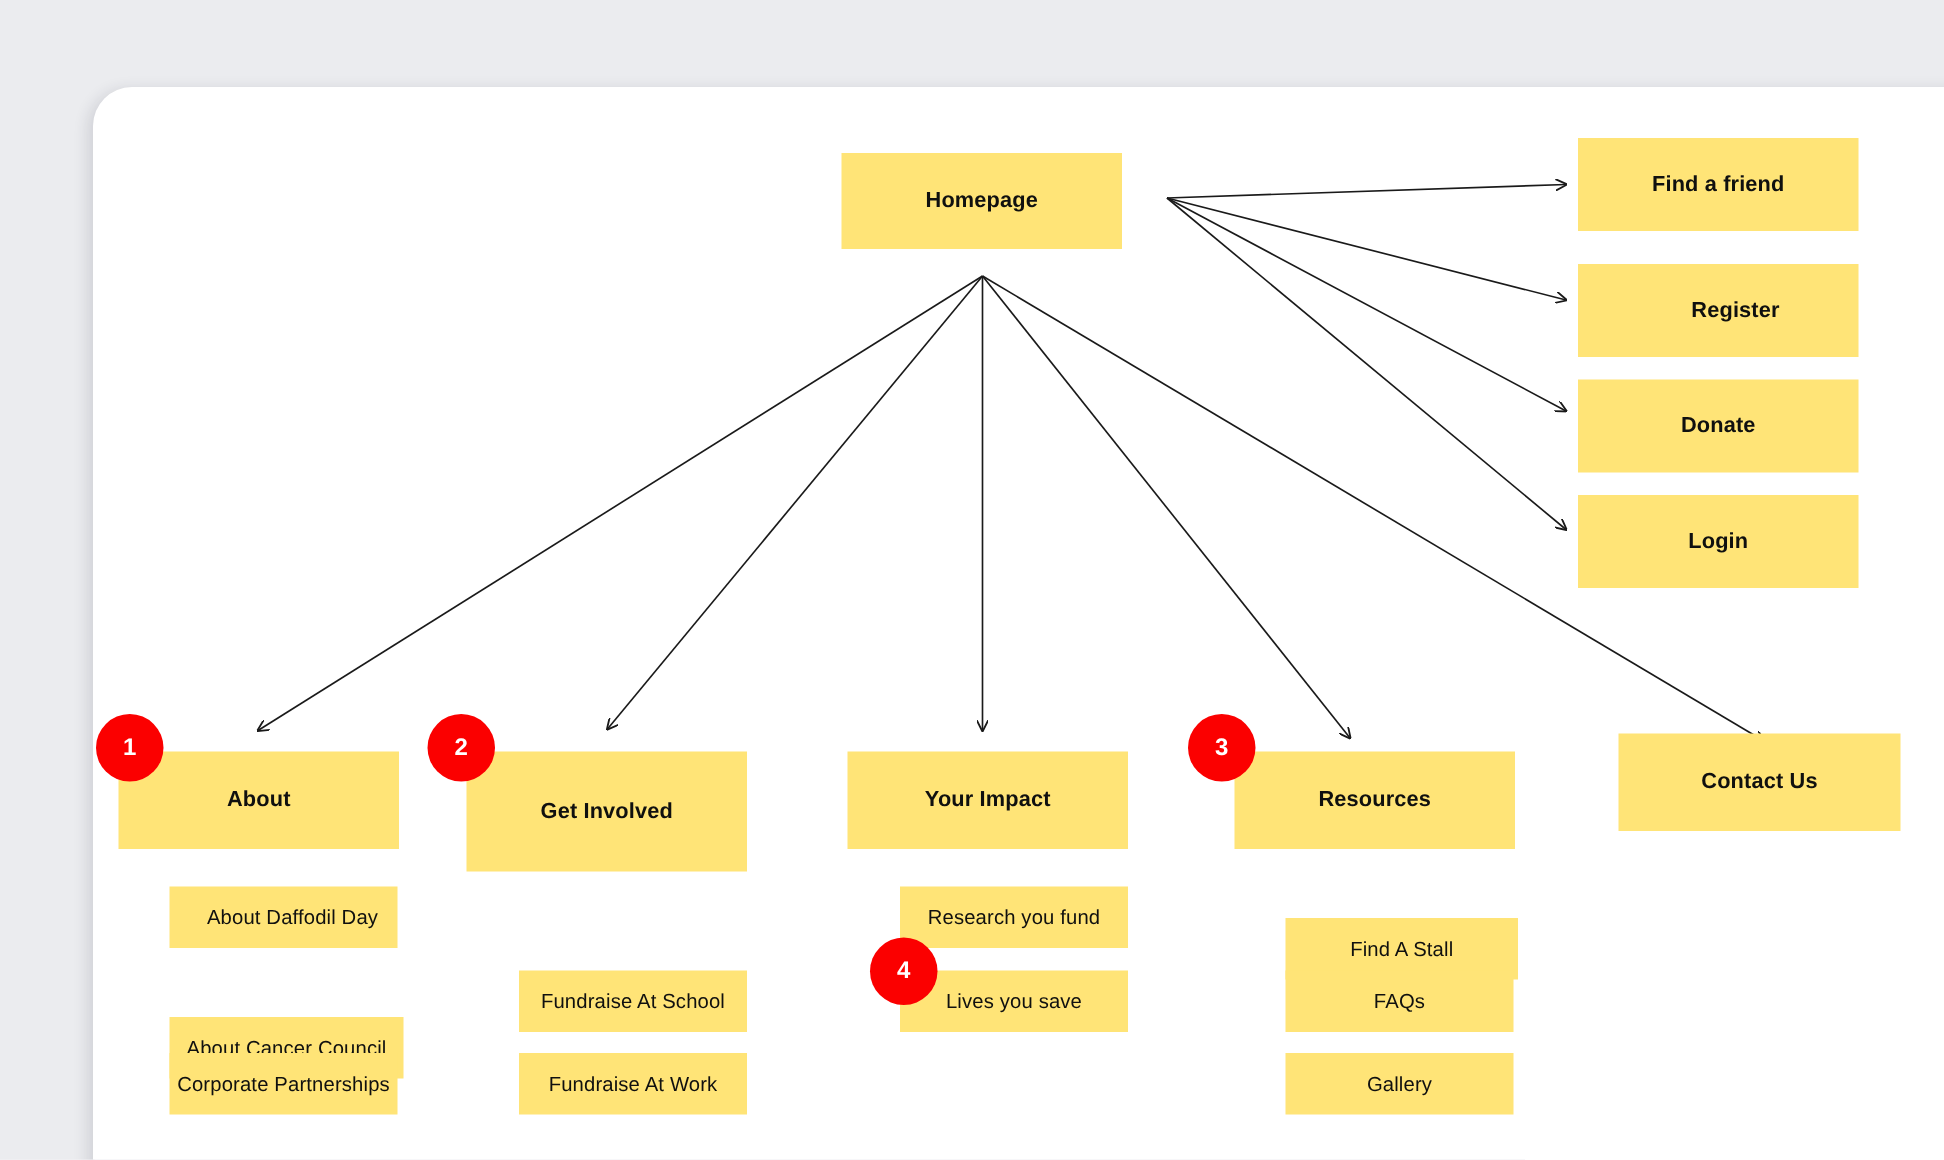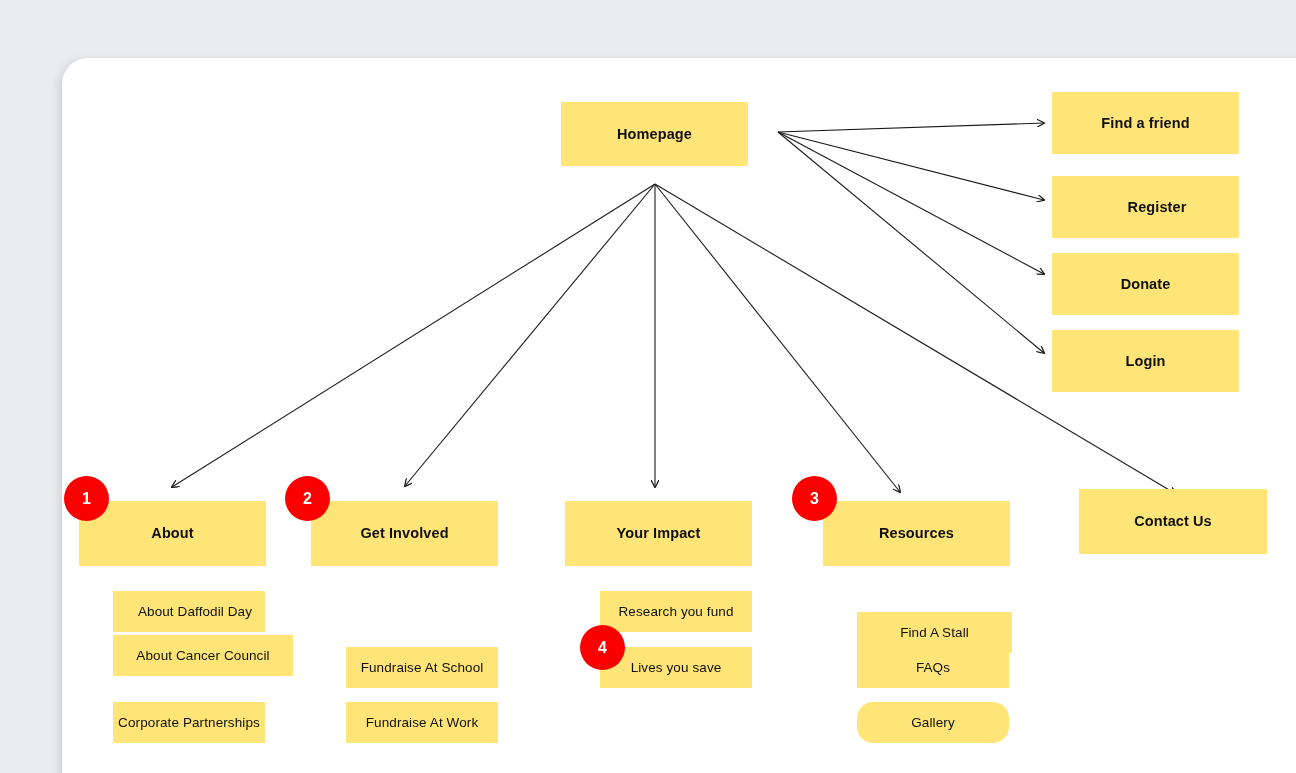--- a/index.html
+++ b/index.html
@@ -116,37 +116,37 @@
     <div class="node primary" style="left:1052px; top:253px; width:187px; height:62px;">
       <span>Donate</span>
     </div>
     <div class="node primary" style="left:1052px; top:330px; width:187px; height:62px;">
       <span>Login</span>
     </div>
 
     <div class="node primary" style="left:79px; top:501px; width:187px; height:65px;">
       <span>About</span>
     </div>
-    <div class="node primary" style="left:311px; top:501px; width:187px; height:65px;">
+    <div class="node primary" style="left:311px; top:501px; width:187px; height:80px;">
       <span>Get Involved</span>
     </div>
     <div class="node primary" style="left:565px; top:501px; width:187px; height:65px;">
       <span>Your Impact</span>
     </div>
     <div class="node primary" style="left:823px; top:501px; width:187px; height:65px;">
       <span>Resources</span>
     </div>
     <div class="node primary" style="left:1079px; top:489px; width:188px; height:65px;">
       <span>Contact Us</span>
     </div>
 
     <div class="node sub" style="left:113px; top:591px; width:152px; height:41px;padding-left:12px;">
       <span>About Daffodil Day</span>
     </div>
-    <div class="node sub" style="left:113px; top:635px; width:180px; height:41px;">
+    <div class="node sub" style="left:113px; top:678px; width:156px; height:41px;">
       <span>About Cancer Council</span>
     </div>
     <div class="node sub" style="left:113px; top:702px; width:152px; height:41px;">
       <span>Corporate Partnerships</span>
     </div>
 
     <div class="node sub" style="left:346px; top:647px; width:152px; height:41px;">
       <span>Fundraise At School</span>
     </div>
     <div class="node sub" style="left:346px; top:702px; width:152px; height:41px;">
@@ -159,21 +159,21 @@
     <div class="node sub" style="left:600px; top:647px; width:152px; height:41px;">
       <span>Lives you save</span>
     </div>
 
     <div class="node sub" style="left:857px; top:612px; width:155px; height:41px;">
       <span>Find A Stall</span>
     </div>
     <div class="node sub" style="left:857px; top:647px; width:152px; height:41px;">
       <span>FAQs</span>
     </div>
-    <div class="node sub" style="left:857px; top:702px; width:152px; height:41px;border-radius:16px;">
+    <div class="node sub" style="left:857px; top:702px; width:152px; height:41px;">
       <span>Gallery</span>
     </div>
 
     <div class="badge" style="left:64px; top:476px;">
       <span>1</span>
     </div>
     <div class="badge" style="left:285px; top:476px;">
       <span>2</span>
     </div>
     <div class="badge" style="left:792px; top:476px;">

